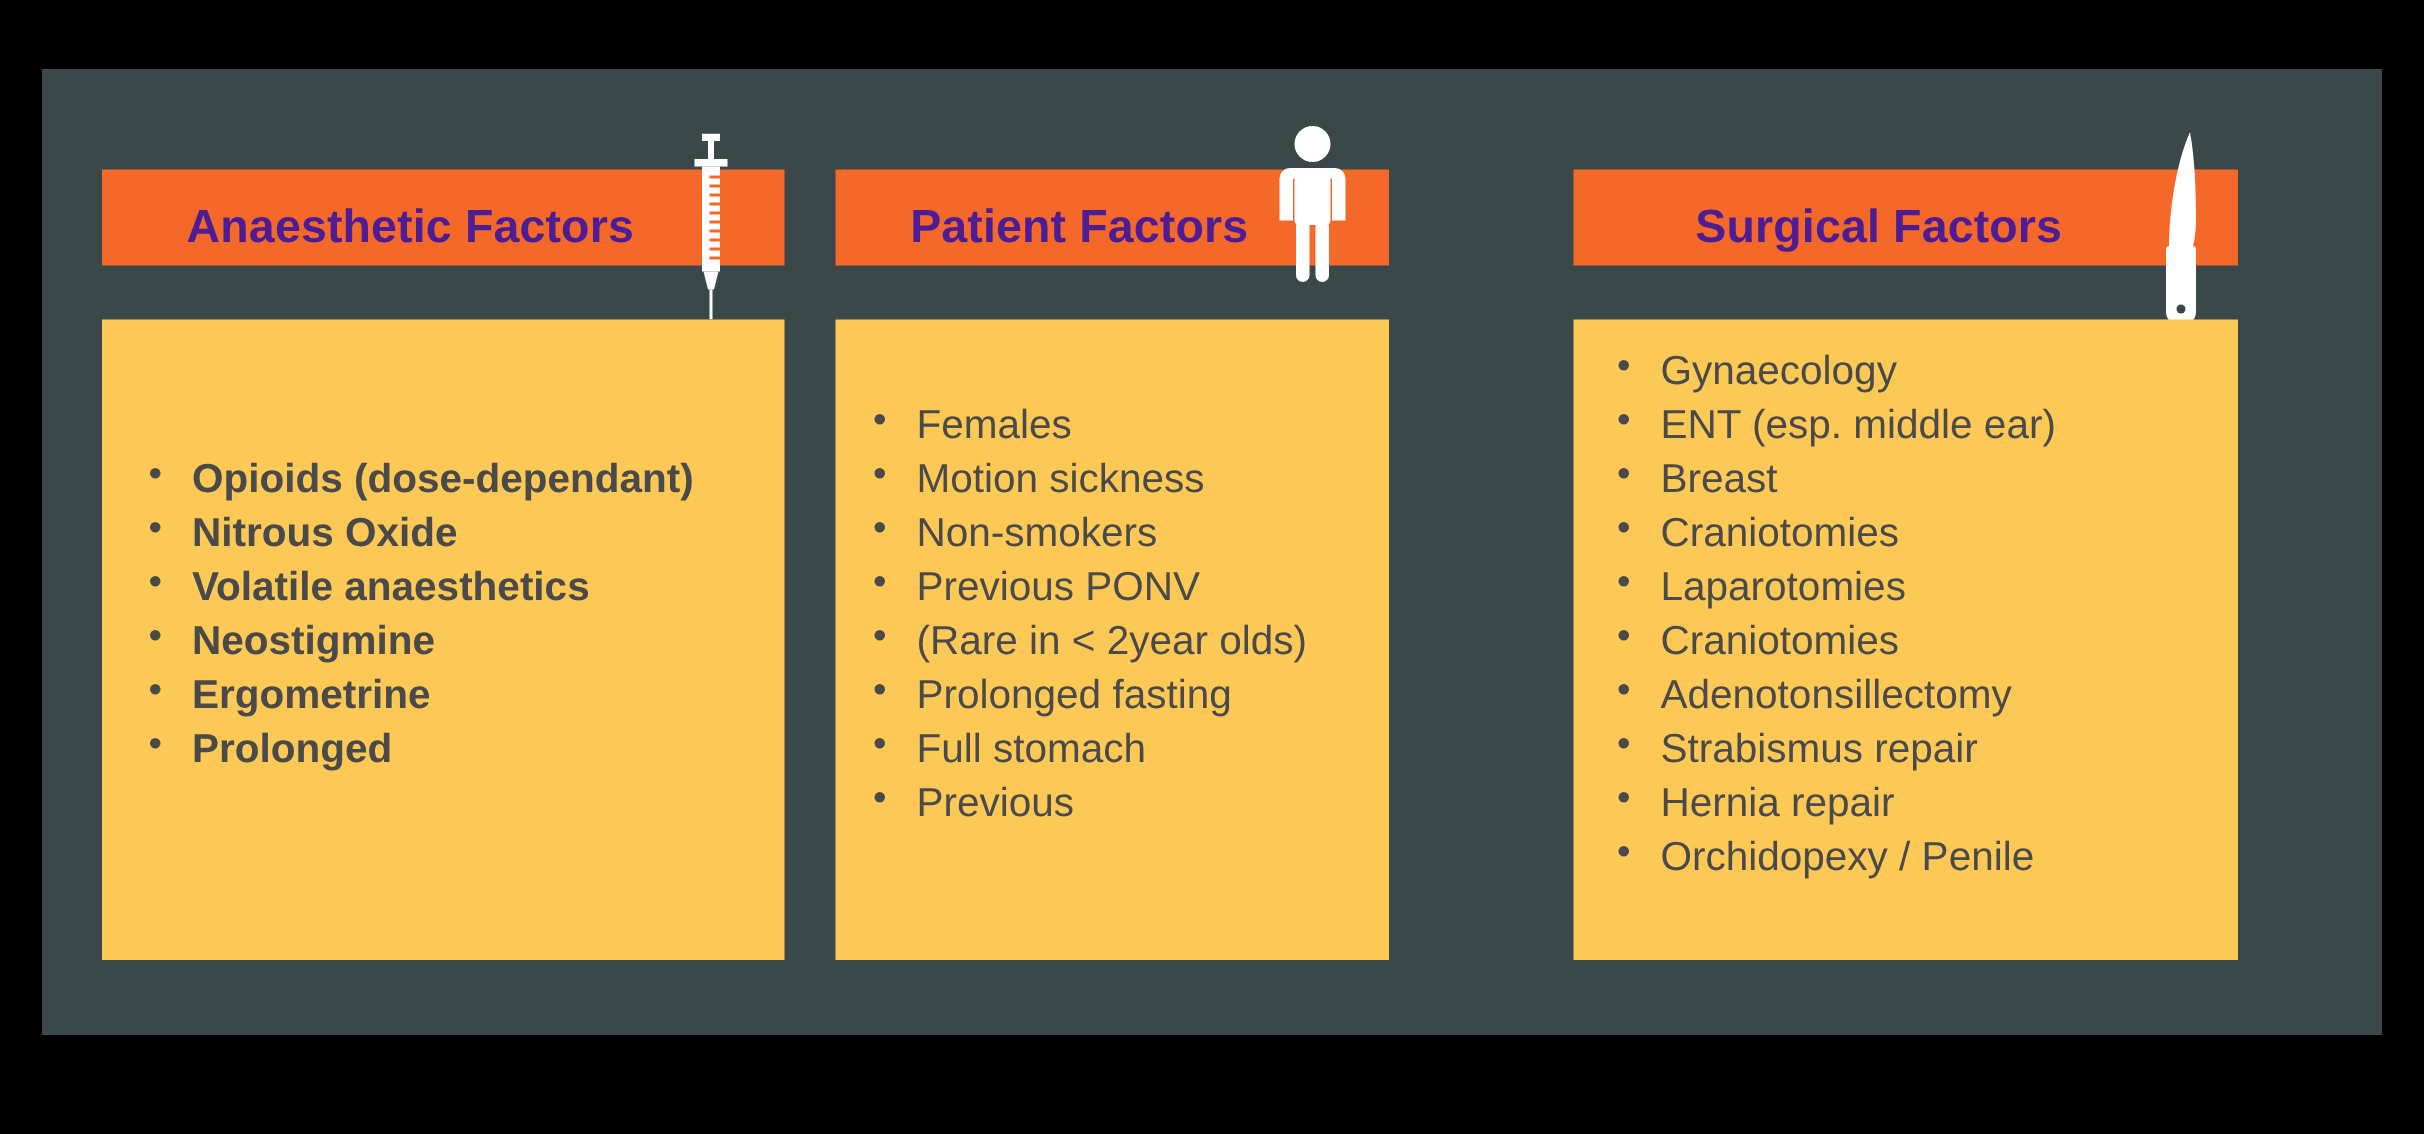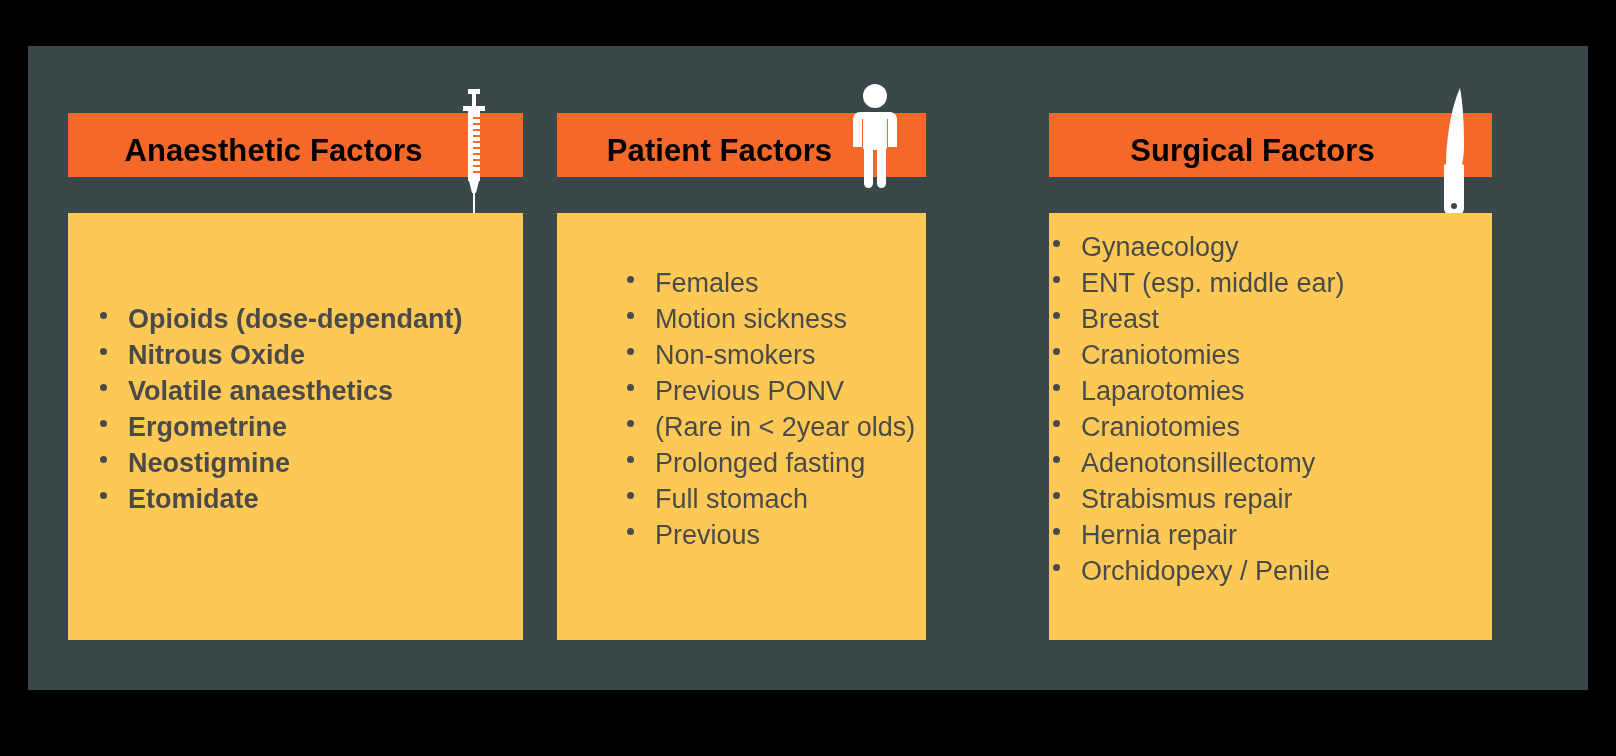--- a/index.html
+++ b/index.html
@@ -44,21 +44,21 @@
     left: 0;
     top: 67px;
     width: 100%;
     height: 64px;
     background: #F4692A;
     display: flex;
     align-items: center;
     justify-content: center;
   }
   .header-title {
-    color: #000000;
+    color: #4c1d95;
     font-size: 31px;
     font-weight: bold;
     letter-spacing: 0.1px;
     white-space: nowrap;
     padding-right: 44px;
     margin-top: 11px;
   }
   .col-2 .header-title { padding-right: 36px; }
 
   
@@ -82,22 +82,22 @@
     background: #FDC956;
   }
 
   .bullet-list {
     position: absolute;
     left: 0;
     width: 100%;
     list-style: none;
   }
   .col-0 .bullet-list { top: 88px;  padding-left: 28px; font-weight: bold; }
-  .col-1 .bullet-list { top: 52px;  padding-left: 22px; margin-left: 44px; }
-  .col-2 .bullet-list { top: 16px;  }
+  .col-1 .bullet-list { top: 52px;  padding-left: 22px; }
+  .col-2 .bullet-list { top: 16px;  padding-left: 26px; }
 
   .bullet-item {
     position: relative;
     padding-left: 32px;
     color: #4A4A4A;
     font-size: 27px;
     line-height: 36px;
     white-space: nowrap;
   }
   .bullet-item::before {
@@ -152,23 +152,23 @@
             <rect x="14" y="104" width="2" height="20"></rect>
           </g>
         </svg>
       </div>
 
       <div class="body-panel">
         <ul class="bullet-list">
           <li class="bullet-item">Opioids (dose-dependant)</li>
           <li class="bullet-item">Nitrous Oxide</li>
           <li class="bullet-item">Volatile anaesthetics</li>
+          <li class="bullet-item">Neostigmine</li>
           <li class="bullet-item">Ergometrine</li>
-          <li class="bullet-item">Neostigmine</li>
-          <li class="bullet-item">Etomidate</li>
+          <li class="bullet-item">Prolonged</li>
         </ul>
       </div>
     </div>
 
     <div class="column col-1">
       <div class="header-bar">
         <span class="header-title">Patient Factors</span>
       </div>
 
       <div class="header-icon icon-person">

